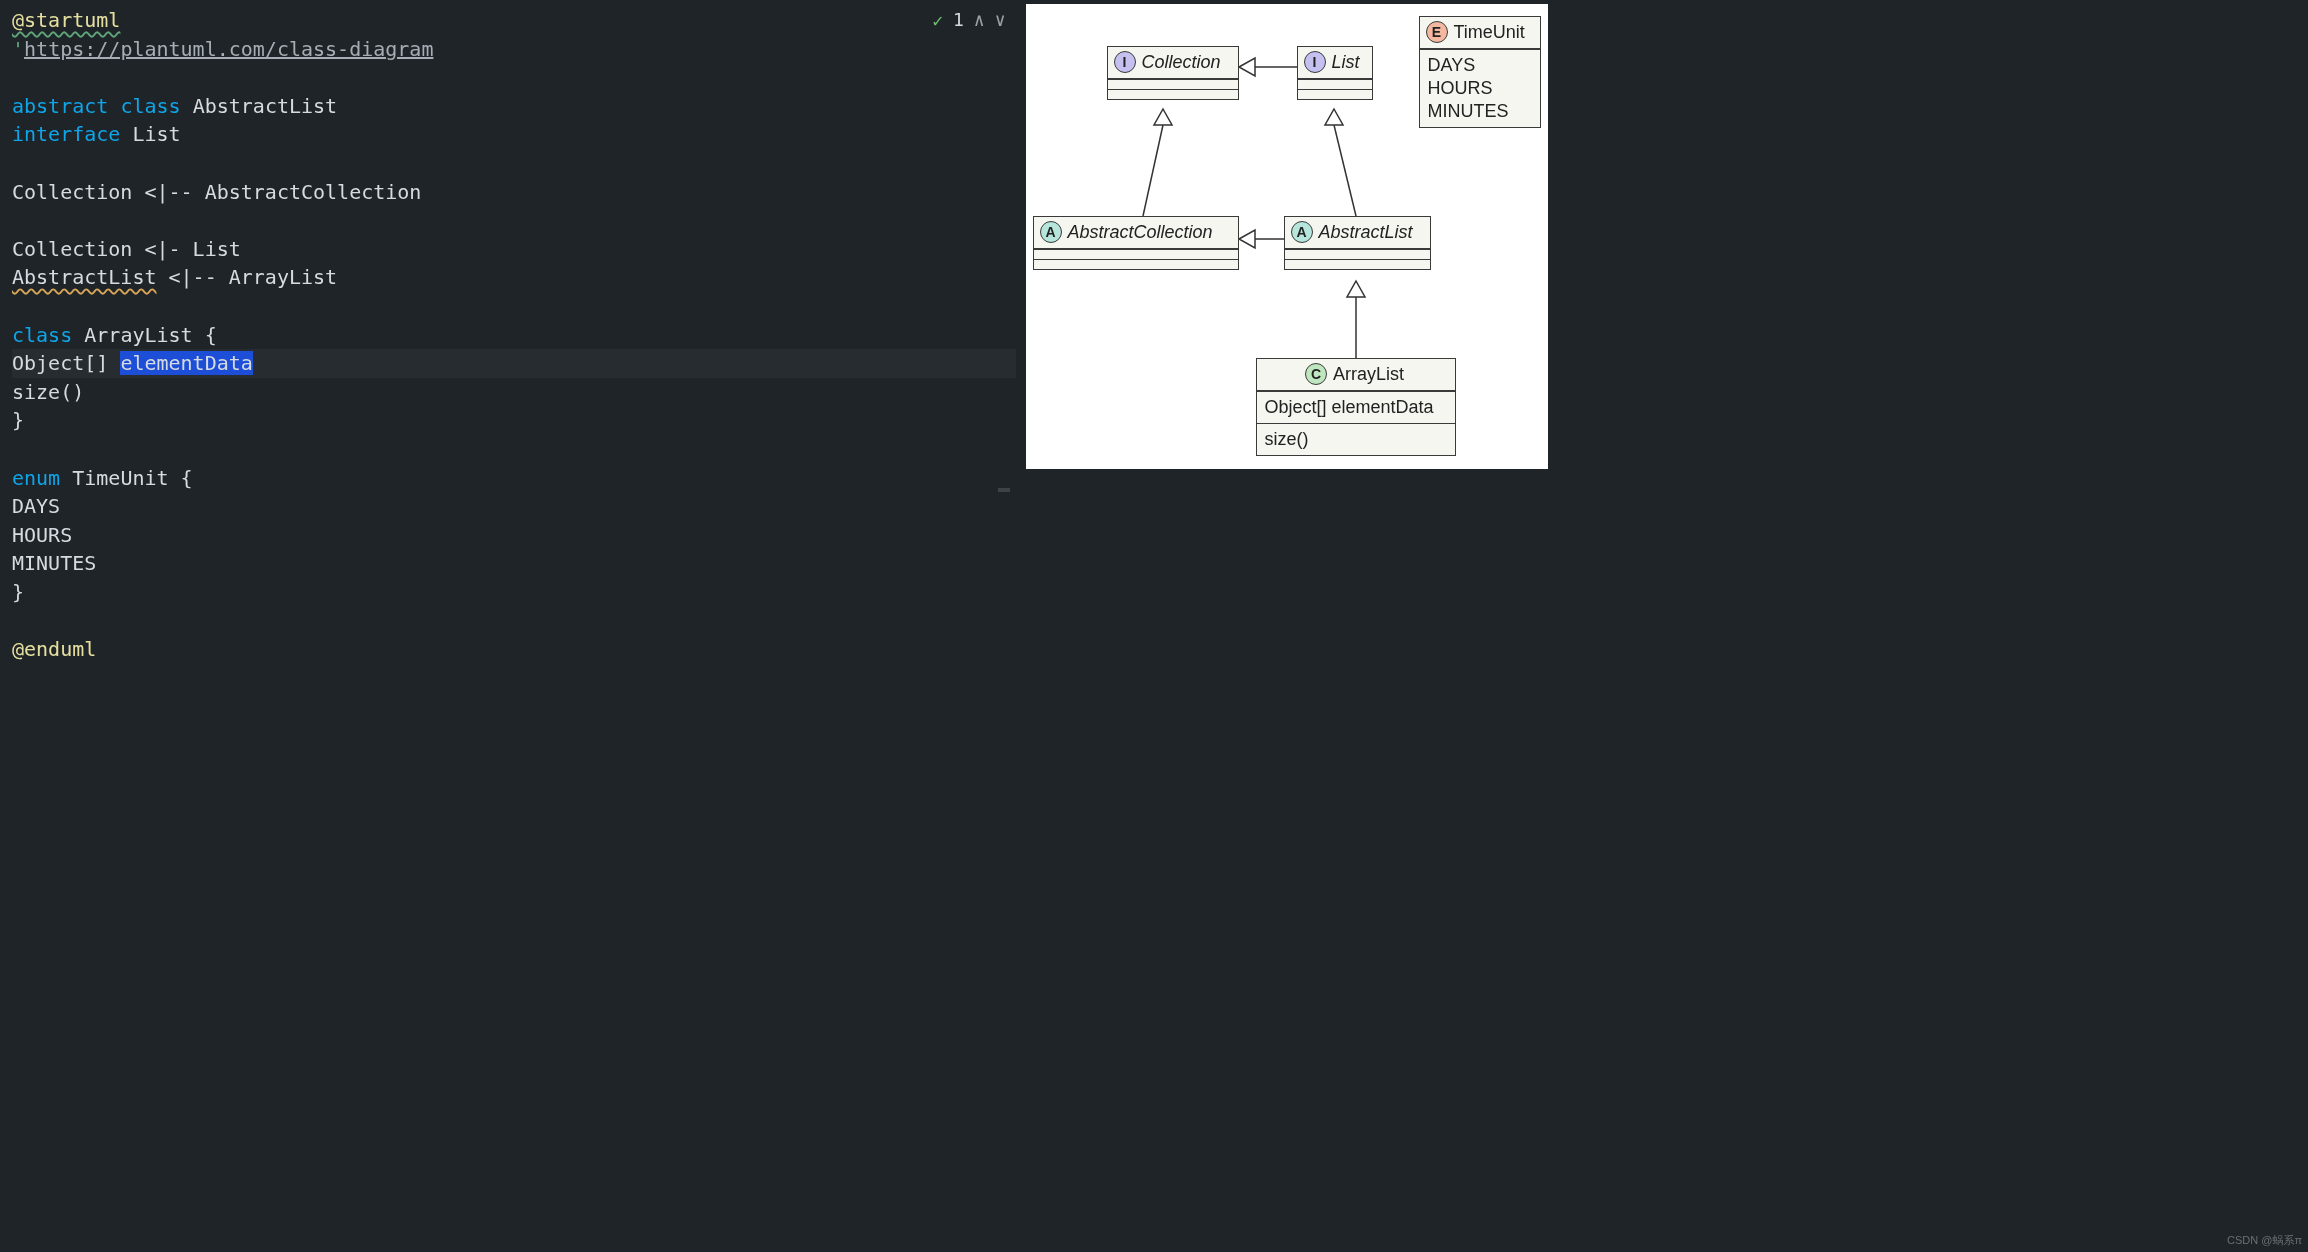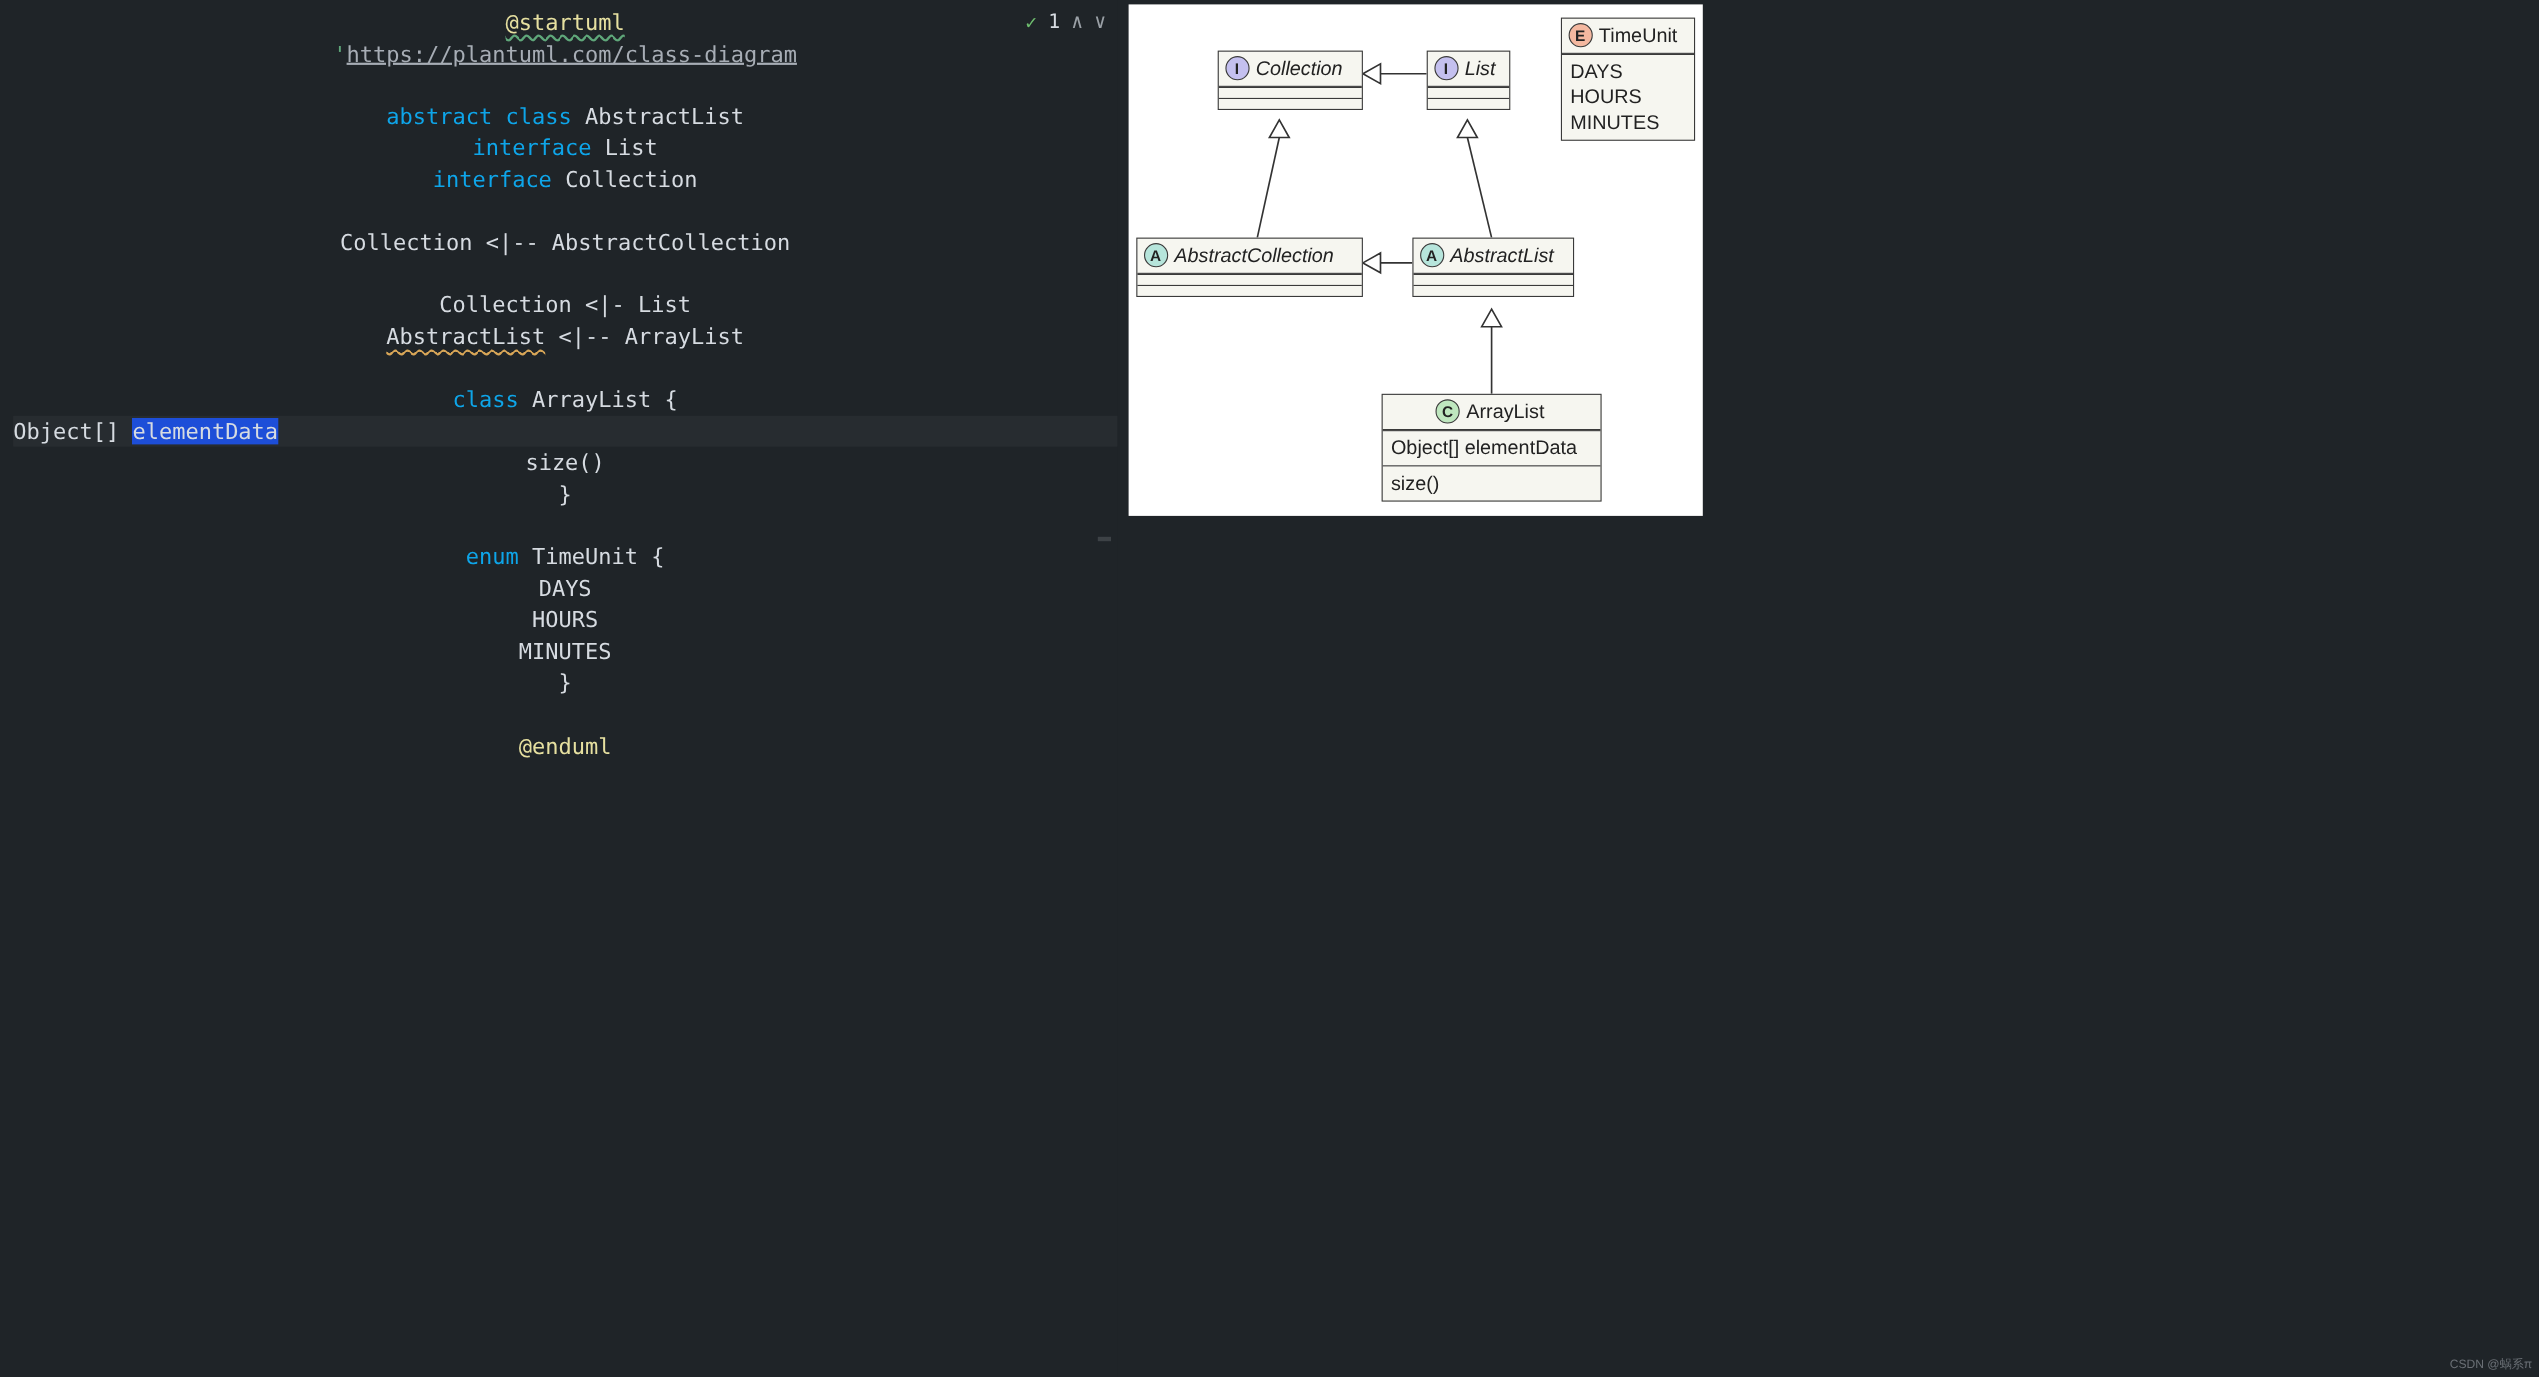--- a/index.html
+++ b/index.html
@@ -18,21 +18,21 @@
   .editor-pane {
     width: 44%;
     min-width: 500px;
     background: #1f2428;
     position: relative;
     padding: 6px 0 0 12px;
     font-size: 20px;
     line-height: 28.6px;
     color: #c7cbd1;
   }
-  .editor-pane .line { white-space: pre; text-align: center; }
+  .editor-pane .line { white-space: pre; }
   .kw   { color: #0ea5e9; }      
   .dir  { color: #e6e0a0; }      
   .ident{ color: #d6dbe1; }
   .url  { color: #a7adb5; text-decoration: underline; }
   .green{ color: #5fa77a; }
   .wavy-green { text-decoration: underline wavy #5fa77a; text-underline-offset: 4px; }
   .wavy-orange{ text-decoration: underline wavy #d8a657; text-underline-offset: 4px; }
   .hl   { background: #1d4ed8; }
   .caret-row { background: rgba(255,255,255,0.04); display:block; }
   .mini-caret {
@@ -120,21 +120,20 @@
       <span class="count">1</span>
       <span class="chev">∧</span>
       <span class="chev">∨</span>
     </div>
 
     <div class="line"><span class="dir wavy-green">@startuml</span></div>
     <div class="line"><span class="green">'</span><span class="url">https://plantuml.com/class-diagram</span></div>
     <div class="line">&nbsp;</div>
     <div class="line"><span class="kw">abstract</span> <span class="kw">class</span> <span class="ident">AbstractList</span></div>
     <div class="line"><span class="kw">interface</span> <span class="ident">List</span></div>
-    <div class="line"><span class="kw">interface</span> <span class="ident">Collection</span></div>
     <div class="line">&nbsp;</div>
     <div class="line"><span class="ident">Collection &lt;|-- AbstractCollection</span></div>
     <div class="line">&nbsp;</div>
     <div class="line"><span class="ident">Collection &lt;|- List</span></div>
     <div class="line"><span class="ident wavy-orange">AbstractList</span><span class="ident"> &lt;|-- ArrayList</span></div>
     <div class="line">&nbsp;</div>
     <div class="line"><span class="kw">class</span> <span class="ident">ArrayList {</span></div>
     <span class="caret-row"><span class="line"><span class="ident">Object[] </span><span class="ident hl">elementData</span></span></span>
     <div class="line"><span class="ident">size()</span></div>
     <div class="line"><span class="ident">}</span></div>

